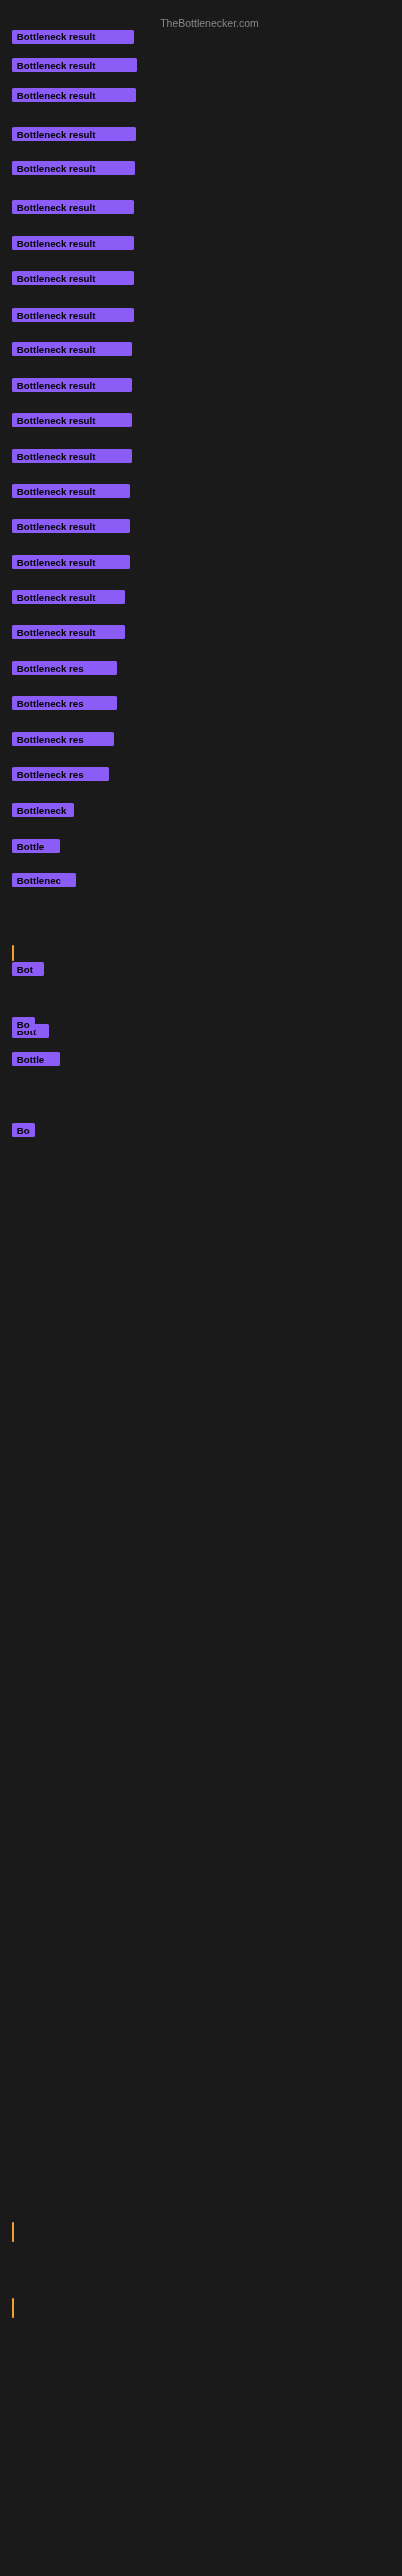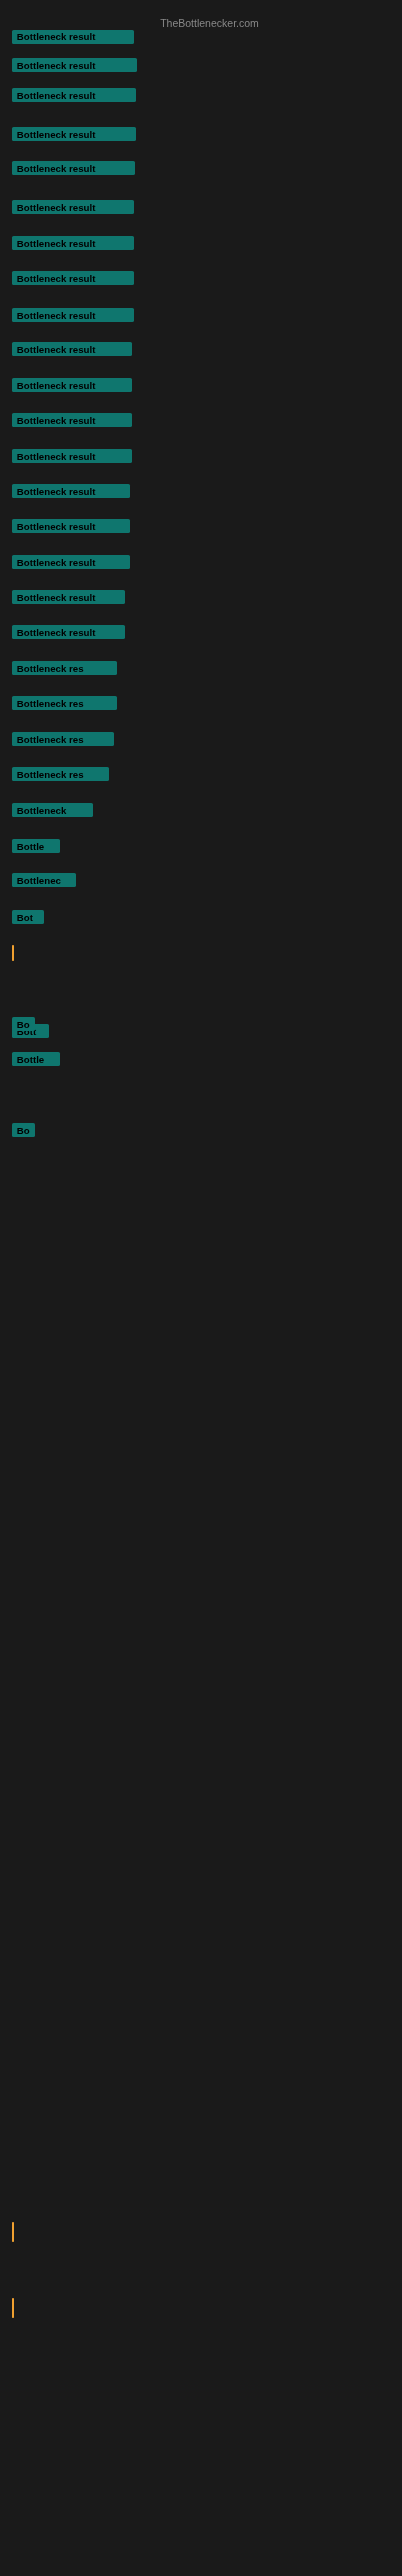--- a/index.html
+++ b/index.html
@@ -14,21 +14,21 @@
       position: absolute;
       top: 4.8px;
       left: 0;
       right: 0;
       text-align: center;
       color: #888;
       font-size: 10.5px;
     }
     .badge {
       position: absolute;
-      background-color: #0f766e;
+      background-color: #8b5cf6;
       color: #000;
       font-size: 9.7px;
       font-weight: bold;
       padding: 1.6px 4.8px;
       border-radius: 1.6px;
       white-space: nowrap;
       overflow: hidden;
     }
     .vertical-bar {
       position: absolute;
@@ -57,24 +57,24 @@
 <div class="badge" style="top: 437px; left: 0px; max-width: 120px; width: 120px;">Bottleneck result</div>
 <div class="badge" style="top: 472px; left: 0px; max-width: 118px; width: 118px;">Bottleneck result</div>
 <div class="badge" style="top: 507px; left: 0px; max-width: 118px; width: 118px;">Bottleneck result</div>
 <div class="badge" style="top: 543px; left: 0px; max-width: 118px; width: 118px;">Bottleneck result</div>
 <div class="badge" style="top: 578px; left: 0px; max-width: 113px; width: 113px;">Bottleneck result</div>
 <div class="badge" style="top: 613px; left: 0px; max-width: 113px; width: 113px;">Bottleneck result</div>
 <div class="badge" style="top: 649px; left: 0px; max-width: 105px; width: 105px;">Bottleneck res</div>
 <div class="badge" style="top: 684px; left: 0px; max-width: 105px; width: 105px;">Bottleneck res</div>
 <div class="badge" style="top: 720px; left: 0px; max-width: 102px; width: 102px;">Bottleneck res</div>
 <div class="badge" style="top: 755px; left: 0px; max-width: 97px; width: 97px;">Bottleneck res</div>
-<div class="badge" style="top: 791px; left: 0px; max-width: 81px; width: 81px;">Bottleneck</div>
+<div class="badge" style="top: 791px; left: 0px; max-width: 81px; width: 62px;">Bottleneck</div>
 <div class="badge" style="top: 827px; left: 0px; max-width: 48px; width: 48px;">Bottle</div>
 <div class="badge" style="top: 861px; left: 0px; max-width: 72px; width: 64px;">Bottlenec</div>
-<div class="badge" style="top: 898px; left: 0px; max-width: 32px; width: 32px;">Bot</div>
+<div class="badge" style="top: 950px; left: 0px; max-width: 32px; width: 32px;">Bot</div>
 <div class="badge" style="top: 1012px; left: 0px; max-width: 37px; width: 37px;">Bott</div>
 <div class="badge" style="top: 1005px; left: 0px; max-width: 22.5px; width: 22.5px;">Bo</div>
 <div class="badge" style="top: 1040px; left: 0px; max-width: 48px; width: 48px;">Bottle</div>
 <div class="badge" style="top: 1111px; left: 0px; max-width: 22.5px; width: 22.5px;">Bo</div>
 <div class="vertical-bar" style="top: 933px; left: 0px; height: 16px;"></div>
 <div class="vertical-bar" style="top: 2210px; left: 0px; height: 20px;"></div>
 <div class="vertical-bar" style="top: 2286px; left: 0px; height: 20px;"></div>
 
 
 </body></html>

